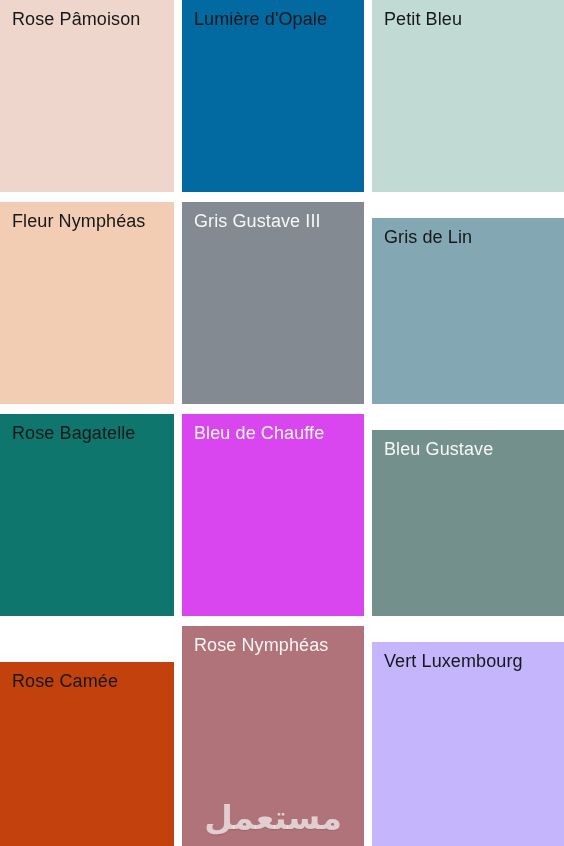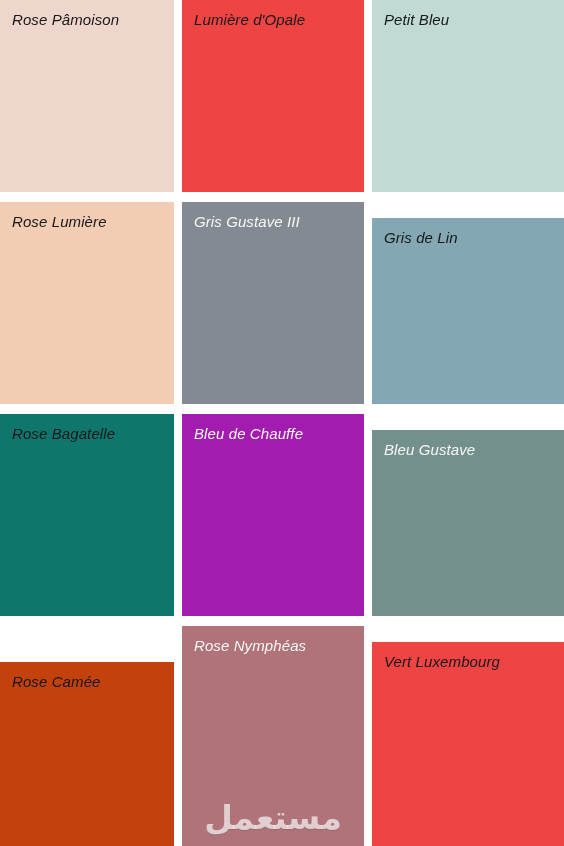--- a/index.html
+++ b/index.html
@@ -41,26 +41,25 @@
     width: 100%;
     height: 100%;
     box-sizing: border-box;
     position: relative;
     display: block;
   }
   .swatch-label {
     position: absolute;
     top: 12px;
     left: 12px;
-    font-size: 15px;
+    font-size: 18px;
     line-height: 15px;
     letter-spacing: 0.1px;
     white-space: nowrap;
     font-family: "Liberation Sans", sans-serif;
-    font-style: italic;
   }
   .label-dark { color: #16181a; }
   .label-light { color: #f7f7f5; }
 
   #watermark {
     position: absolute;
     left: 0;
     right: 0;
     bottom: 8px;
     text-align: center;
@@ -81,68 +80,68 @@
 </head>
 <body>
 
 <div id="palette-grid">
     <div class="swatch-cell col-0 row-0">
       <div class="swatch" title="Rose Pâmoison" style="background: rgb(239, 214, 205);">
         <span class="swatch-label label-dark">Rose Pâmoison</span>
       </div>
     </div>
     <div class="swatch-cell col-1 row-0">
-      <div class="swatch" title="Lumière d'Opale" style="background: #ef4444;">
+      <div class="swatch" title="Lumière d'Opale" style="background: #0369a1;">
         <span class="swatch-label label-dark">Lumière d'Opale</span>
       </div>
     </div>
     <div class="swatch-cell col-2 row-0">
       <div class="swatch" title="Petit Bleu" style="background: rgb(194, 218, 212);">
         <span class="swatch-label label-dark">Petit Bleu</span>
       </div>
     </div>
     <div class="swatch-cell col-0 row-1">
       <div class="swatch" title="Rose Nymphéas" style="background: rgb(242, 205, 180);">
-        <span class="swatch-label label-dark">Rose Lumière</span>
+        <span class="swatch-label label-dark">Fleur Nymphéas</span>
       </div>
     </div>
     <div class="swatch-cell col-1 row-1">
       <div class="swatch" title="Gris Gustave III" style="background: rgb(131, 138, 146);">
         <span class="swatch-label label-light">Gris Gustave III</span>
       </div>
     </div>
     <div class="swatch-cell col-2 row-1">
       <div class="swatch" title="Fleur de Lin" style="background: rgb(131, 168, 179);">
         <span class="swatch-label label-dark">Gris de Lin</span>
       </div>
     </div>
     <div class="swatch-cell col-0 row-2">
       <div class="swatch" title="Rose Bagatelle" style="background: #0f766e;">
         <span class="swatch-label label-dark">Rose Bagatelle</span>
       </div>
     </div>
     <div class="swatch-cell col-1 row-2">
-      <div class="swatch" title="Bleu de Chauffe" style="background: #a21caf;">
+      <div class="swatch" title="Bleu de Chauffe" style="background: #d946ef;">
         <span class="swatch-label label-light">Bleu de Chauffe</span>
       </div>
     </div>
     <div class="swatch-cell col-2 row-2">
       <div class="swatch" title="Bleu Neptune" style="background: rgb(116, 144, 141);">
         <span class="swatch-label label-light">Bleu Gustave</span>
       </div>
     </div>
     <div class="swatch-cell col-0 row-3">
       <div class="swatch" title="Rose Camée" style="background: #c2410c; margin-top: 36px;">
         <span class="swatch-label label-dark">Rose Camée</span>
       </div>
     </div>
     <div class="swatch-cell col-1 row-3">
       <div class="swatch" title="Rose Mercière" style="background: rgb(176, 115, 122);">
         <span class="swatch-label label-light">Rose Nymphéas</span>
         <div id="watermark"><span class="wm-text">مستعمل</span></div>
       </div>
     </div>
     <div class="swatch-cell col-2 row-3">
-      <div class="swatch" title="Vert Luxembourg" style="background: #ef4444;">
+      <div class="swatch" title="Vert Luxembourg" style="background: #c4b5fd;">
         <span class="swatch-label label-dark">Vert Luxembourg</span>
       </div>
     </div>
   </div>
 
 </body></html>

